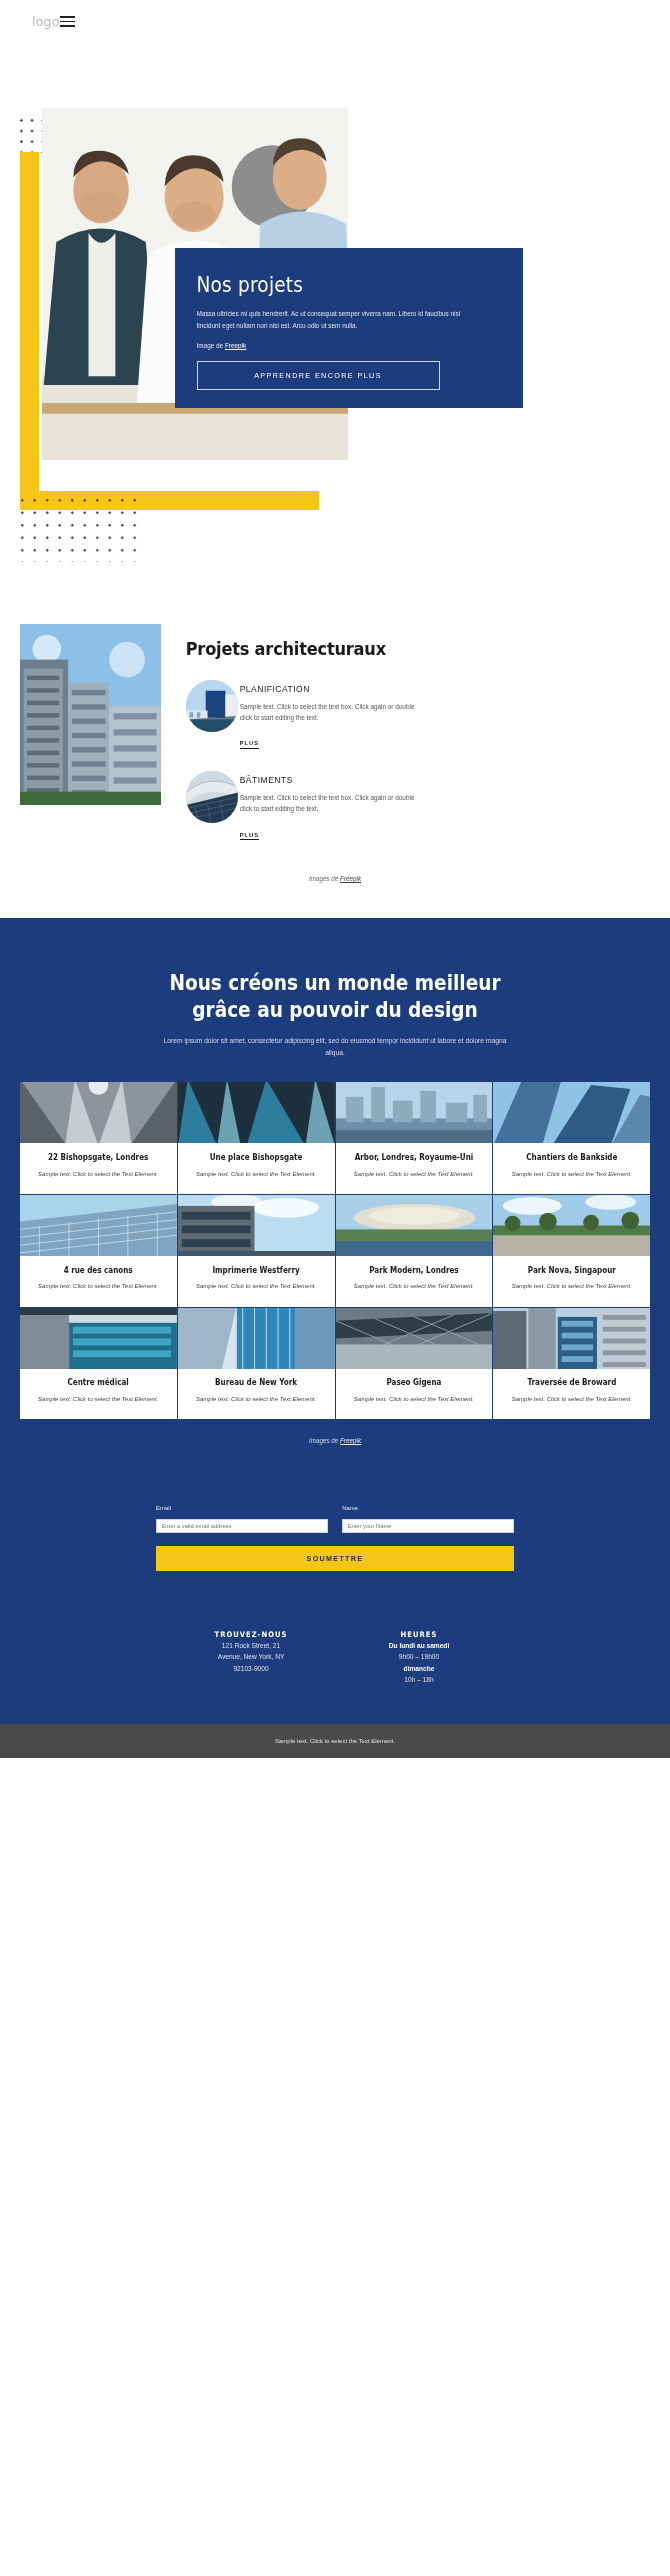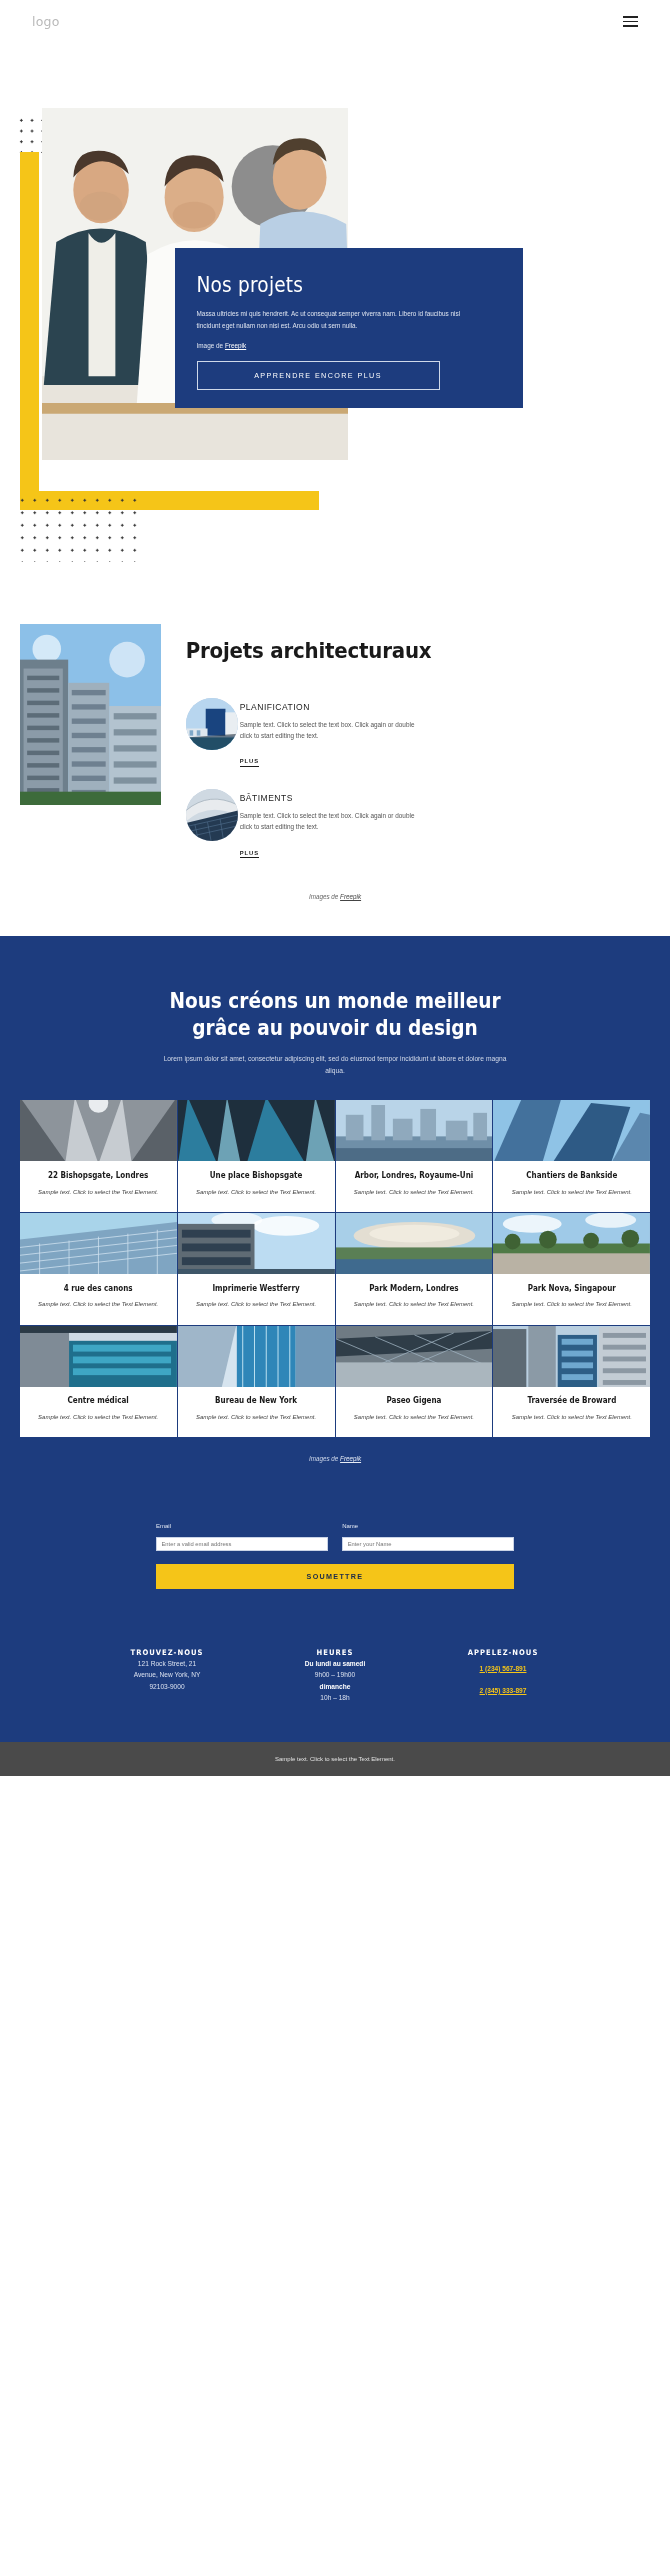--- a/index.html
+++ b/index.html
@@ -10,21 +10,21 @@
     color: #333;
     overflow-x: hidden;
   }
   .page { width: 670px; position: relative; }
 
   
   .site-header {
     height: 43px;
     display: flex;
     align-items: center;
-    justify-content: space-between;
+    justify-content: flex-start;
     padding: 0 32px;
     background: #fff;
   }
   .logo-text {
     font-family: "DejaVu Sans", sans-serif;
     font-size: 12.5px;
     color: #b9b9b9;
     letter-spacing: 0.2px;
   }
   .burger { display: flex; flex-direction: column; gap: 2.7px; cursor: pointer; }
@@ -118,24 +118,24 @@
   .arch-photo {
     width: 141px; height: 181px;
     flex: 0 0 141px;
     overflow: hidden;
     background: #cfd8e0;
   }
   .arch-photo svg { display:block; width:100%; height:100%; }
   .arch-right { flex: 1; padding-top: 14.3px; }
   .arch-title {
     font-family: "DejaVu Sans Condensed", "Liberation Sans Narrow", "Liberation Sans", sans-serif;
-    font-size: 22px;
+    font-size: 18px;
     font-weight: 700;
     color: #1a1a1a;
-    margin-bottom: 35px;
+    margin-bottom: 21px;
     letter-spacing: -0.2px;
   }
   .feature {
     display: flex;
     gap: 2px;
     margin-bottom: 23px;
   }
   .feature-circle {
     width: 52px; height: 52px;
     flex: 0 0 52px;
@@ -776,25 +776,20 @@
       <p>Avenue, New York, NY</p>
       <p>92103-9000</p>
     </div>
     <div class="fcol">
       <h4>HEURES</h4>
       <p class="bold">Du lundi au samedi</p>
       <p>9h00 – 19h00</p>
       <p class="bold">dimanche</p>
       <p>10h – 18h</p>
     </div>
-    <div class="fcol">
-      <h4>APPELEZ-NOUS</h4>
-      <a class="tel" href="#">1 (234) 567-891</a><br>
-      <a class="tel" href="#">2 (345) 333-897</a>
-    </div>
   </section>
 
   <footer class="bottom-bar">
     <p>Sample text. Click to select the Text Element.</p>
   </footer>
 
 </div>
 
 
 </body></html>

